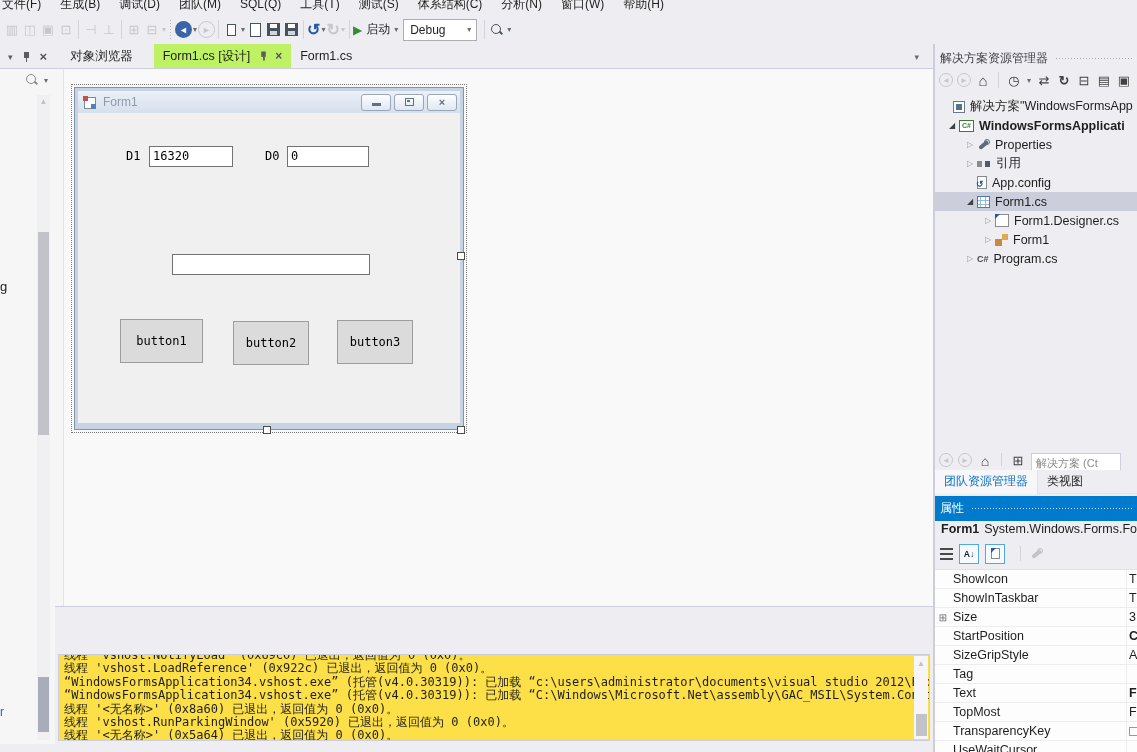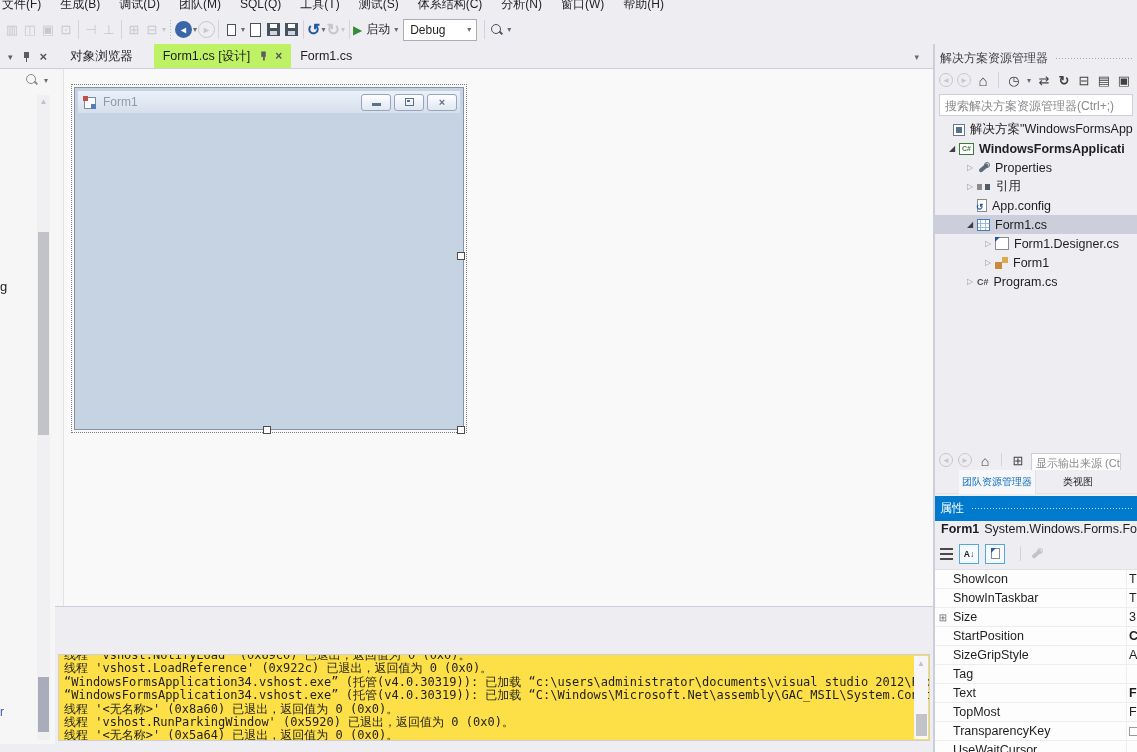--- a/index.html
+++ b/index.html
@@ -121,21 +121,21 @@
   .i-formgrid { width:13px; height:12px; border:1px solid #4a7ab5; background:#fff; background-image:linear-gradient(#9cb8d8 1px, transparent 1px), linear-gradient(90deg,#9cb8d8 1px, transparent 1px); background-size:5px 4px; background-position:2px 3px; }
   .i-comp { position:relative; width:13px; height:12px; }
   .i-comp::before { content:""; position:absolute; left:0; bottom:0; width:7px; height:7px; background:#c98a3d; }
   .i-comp::after { content:""; position:absolute; right:0; top:0; width:6px; height:6px; background:#e0a84f; }
   .i-cs { font-size:9px; font-weight:bold; color:#4a4a4a; }
 
   
   .te-toolbar { display:flex; align-items:flex-start; gap:5px; height:17px; padding:0 4px; overflow:hidden; }
   .te-search { width:90px; height:20px; border:1px solid #cccedb; background:#fff; font-size:11px; color:#8a8a8e; padding:2px 0 0 4px; white-space:nowrap; overflow:hidden; flex:none; }
   .te-tabs { display:flex; align-items:center; height:24px; border-bottom:1px solid #e1e1e6; }
-  .tetab { height:24px; display:flex; align-items:center; padding:0 3px; font-size:10px;margin-left:24px; }
+  .tetab { height:24px; display:flex; align-items:center; padding:0 9px; font-size:12px; }
   .tetab.sel { color:#0e70c0; background:#f7f7fa; border-right:1px solid #e1e1e6; }
 
   
   .props-obj { display:flex; align-items:center; gap:5px; height:23px; padding:0 6px; font-size:12.5px; white-space:nowrap; overflow:hidden; }
   .props-toolbar { display:flex; align-items:center; gap:6px; height:25px; padding:0 5px; }
   .tgl { display:inline-flex; align-items:center; justify-content:center; width:20px; height:20px; border:1px solid #55a8df; background:#f4fafe; }
   .i-cat { width:13px; height:12px; background-image:repeating-linear-gradient(#4a4a4a 0 2px, transparent 2px 5px); background-size:5px 100%; background-position:0 0; position:relative; }
   .i-cat::after { content:""; position:absolute; right:0; top:0; width:7px; height:12px; background-image:repeating-linear-gradient(#4a4a4a 0 2px, transparent 2px 5px); }
   .i-az { font-size:8.5px; font-weight:bold; color:#1e1e1e; letter-spacing:0; }
   .i-bolt { width:9px; height:13px; background:#1e1e1e; clip-path:polygon(62% 0, 10% 58%, 42% 58%, 30% 100%, 88% 38%, 52% 38%); }
@@ -270,20 +270,30 @@
           </span>
         <span class="t">Form1</span>
         <span class="winbtn">
             <span class="wmin"></span>
           </span>
         <span class="winbtn">
             <span class="wmax"></span>
           </span>
         <span class="winbtn wclose">×</span>
       </div>
+      <div class="vsform-client">
+        <span class="flabel mono" style="left:48px; top:36px;">D1</span>
+        <div class="ftext mono" style="left:71px; top:33px; width:84px;">16320</div>
+        <span class="flabel mono" style="left:187px; top:36px;">D0</span>
+        <div class="ftext mono" style="left:209px; top:33px; width:82px;">0</div>
+        <div class="ftext mono" style="left:94px; top:141px; width:198px;"></div>
+        <div class="fbtn mono" style="left:42px; top:206px;">button1</div>
+        <div class="fbtn mono" style="left:155px; top:208px; width:76px;">button2</div>
+        <div class="fbtn mono" style="left:259px; top:207px; width:76px;">button3</div>
+      </div>
     </div>
     <div class="handle" style="left:393px; top:183px;"></div>
     <div class="handle" style="left:199px; top:357px;"></div>
     <div class="handle" style="left:393px; top:357px;"></div>
   </div>
 
   <div class="outputpanel">
     <div class="out-title">
       <span>输出</span>
       <span class="dots"></span>
@@ -346,21 +356,20 @@
       <span class="sico" style="font-size:15px;">⌂</span>
       <span class="sep" style="height:16px;"></span>
       <span class="sico">◷</span>
       <span class="dd">▾</span>
       <span class="sico">⇄</span>
       <span class="sico" style="font-weight:bold;">↻</span>
       <span class="sico">⊟</span>
       <span class="sico">▤</span>
       <span class="sico">▣</span>
     </div>
-    <div class="se-search">搜索解决方案资源管理器(Ctrl+;)</div>
 
     <div class="tree">
       <div class="trow pl0">
         <span class="arr"></span>
         <span class="ticon i-sln"></span>
         <span class="lbl">解决方案"WindowsFormsApp</span>
       </div>
       <div class="trow pl1">
         <span class="arr exp">◢</span>
         <span class="ticon i-csproj">C#</span>
@@ -402,21 +411,21 @@
         <span class="lbl">Program.cs</span>
       </div>
     </div>
 
     <div class="te-toolbar" style="position:absolute; top:409px; left:0; right:0;">
       <span class="cir g sm">◄</span>
       <span class="cir g sm">►</span>
       <span class="sico" style="font-size:14px; height:15px;">⌂</span>
       <span class="sep" style="height:13px;"></span>
       <span class="sico" style="height:15px;">⊞</span>
-      <div class="te-search">显示输出来源 (Ct</div>
+      <div class="te-search">解决方案 (Ct</div>
     </div>
     <div class="te-tabs" style="position:absolute; top:426px; left:0; right:0;">
       <span class="tetab sel">团队资源管理器</span>
       <span class="tetab">类视图</span>
     </div>
 
     <div class="ptitle blue" style="position:absolute; top:452px; left:0; right:0;">
       <span>属性</span>
       <span class="dots"></span>
     </div>

